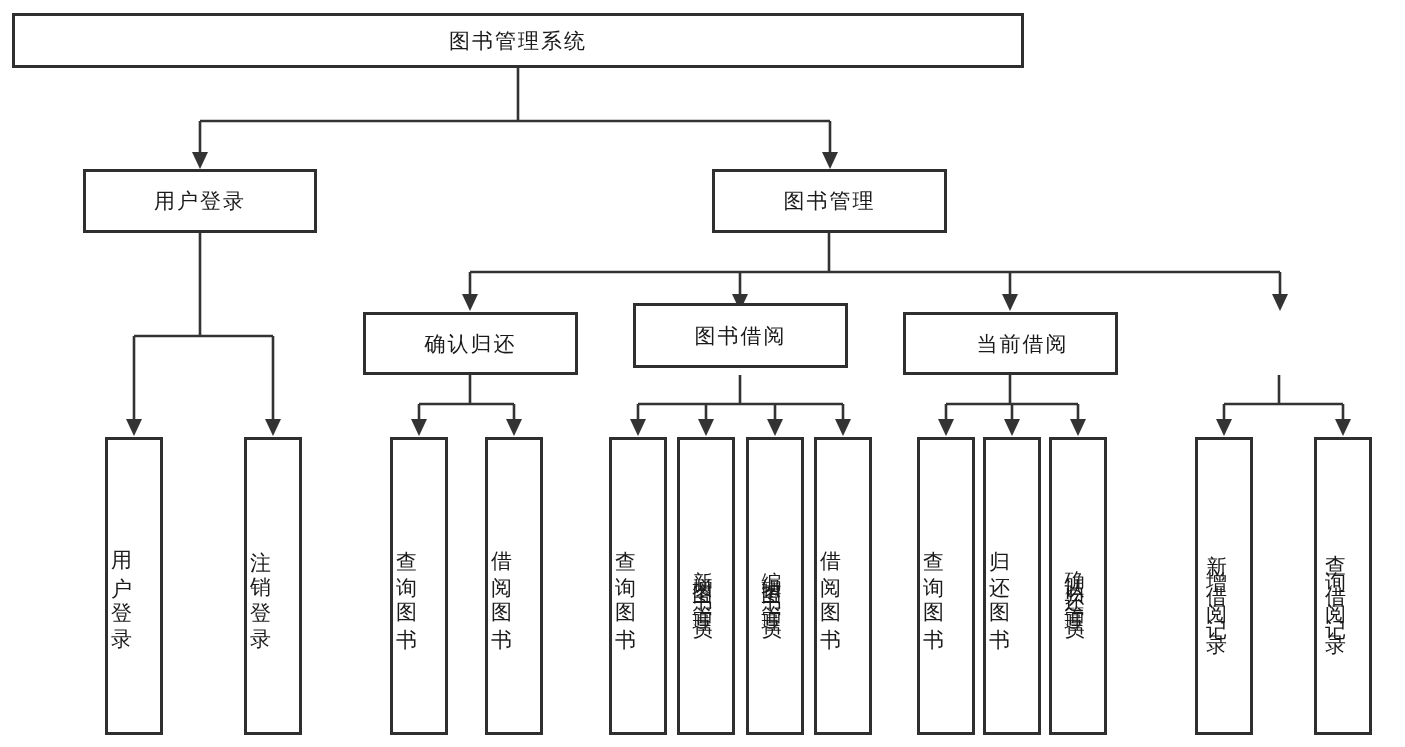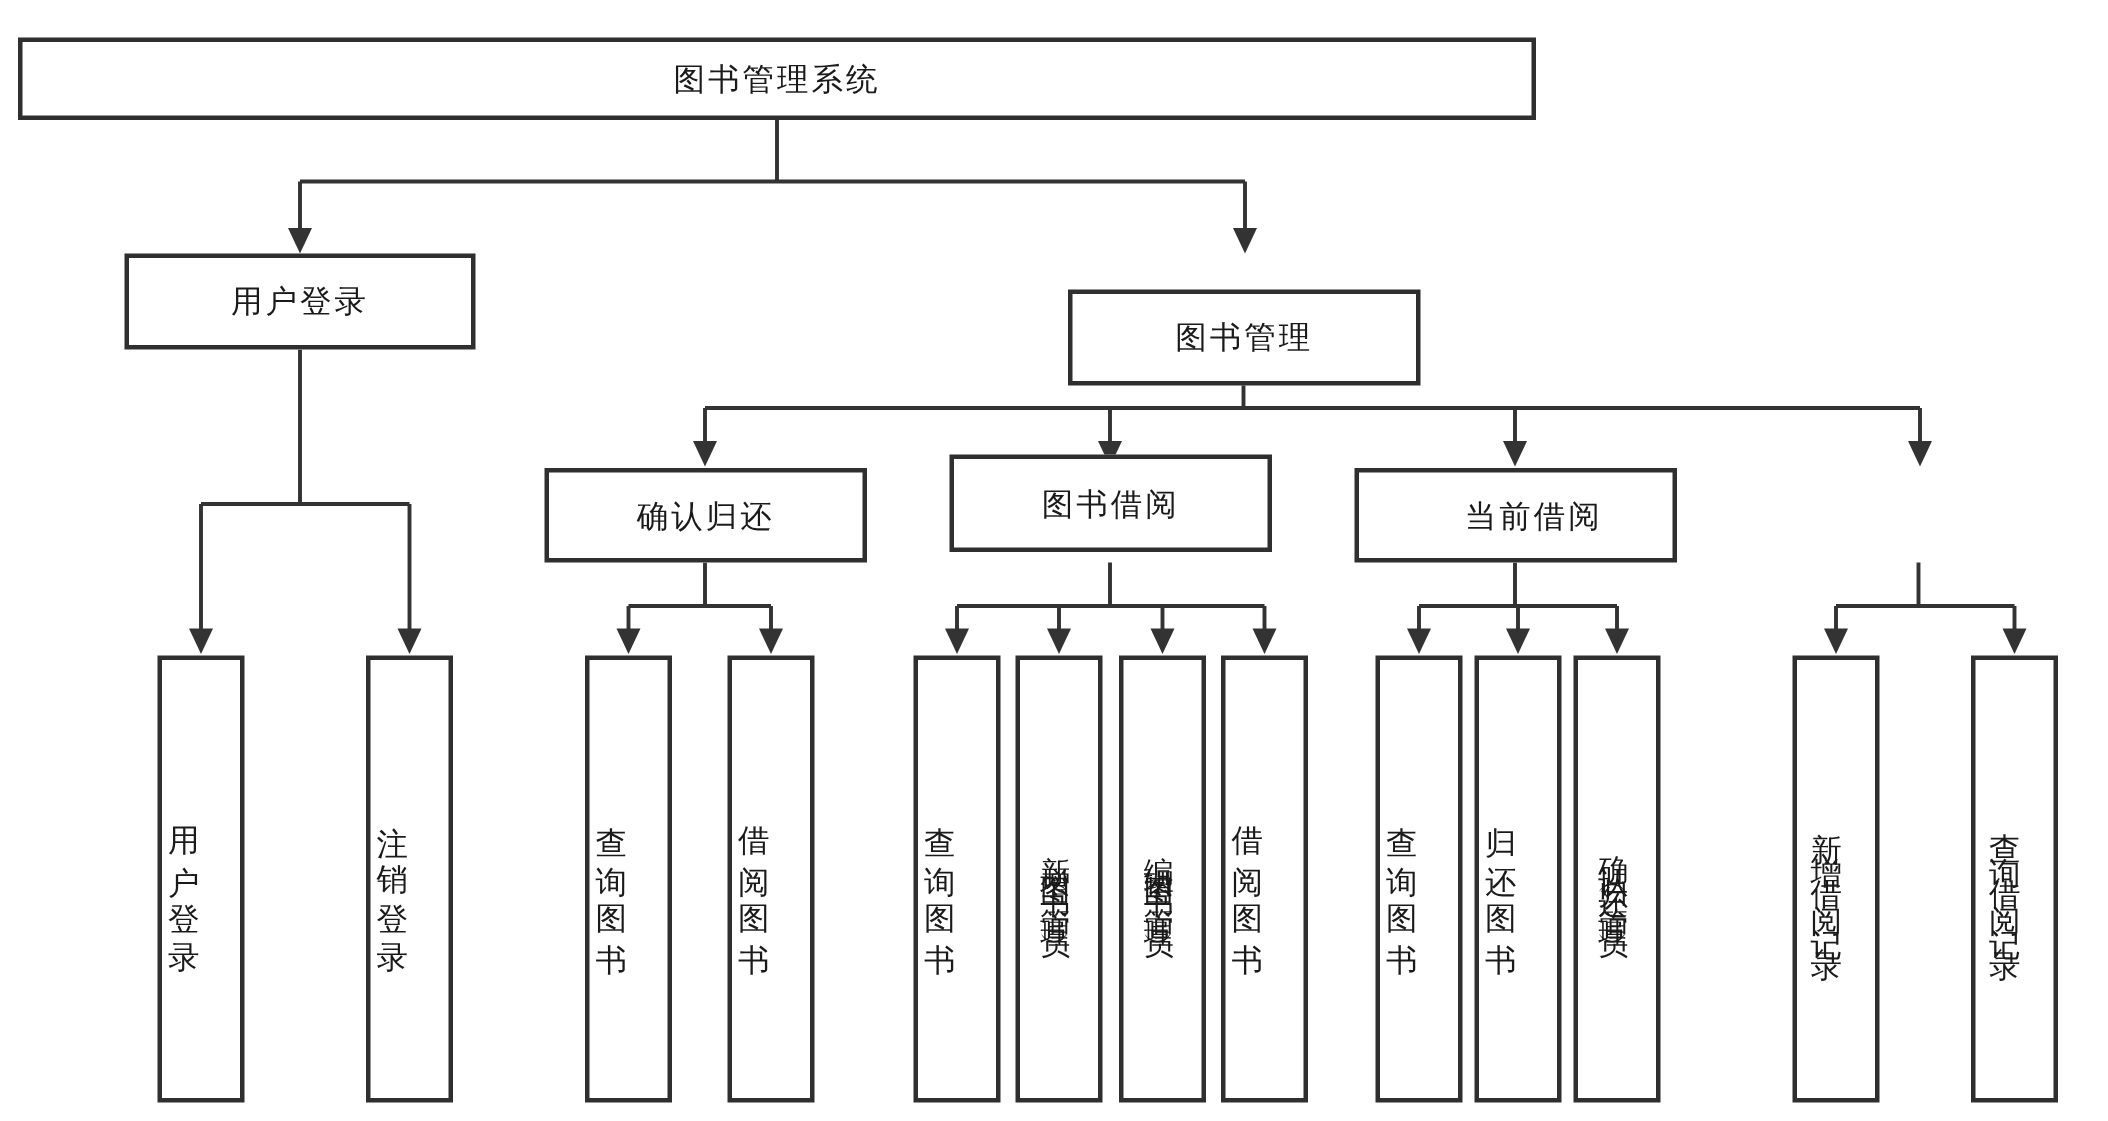--- a/index.html
+++ b/index.html
@@ -38,23 +38,23 @@
     border: 3px solid var(--box_border);
     display: flex;
     align-items: center;
     justify-content: center;
     text-align: center;
   }
   .node.h {
     font-size: 21px;
     letter-spacing: 2px;
   }
-  .node.root { left: 12px; top: 13px; width: 1012px; height: 55px; margin-top: 12px; }
+  .node.root { left: 12px; top: 13px; width: 1012px; height: 55px; }
   .n-userlogin { left: 83px;  top: 169px; width: 234px; height: 64px; }
-  .n-bookmgmt  { left: 712px; top: 169px; width: 235px; height: 64px; margin-top: 24px; }
+  .n-bookmgmt  { left: 712px; top: 169px; width: 235px; height: 64px; }
   .n-newbook { left: 363px;  top: 312px; width: 215px; height: 63px; }
   .n-borrow  { left: 633px;  top: 303px; width: 215px; height: 65px; }
   .n-current { left: 903px;  top: 312px; width: 215px; height: 63px; padding-left: 24px; }
   .n-records { left: 1173px; top: 312px; width: 213px; height: 63px; }
   .leaf {
     top: 437px;
     width: 58px;
     height: 298px;
   }
   .leaf span {

